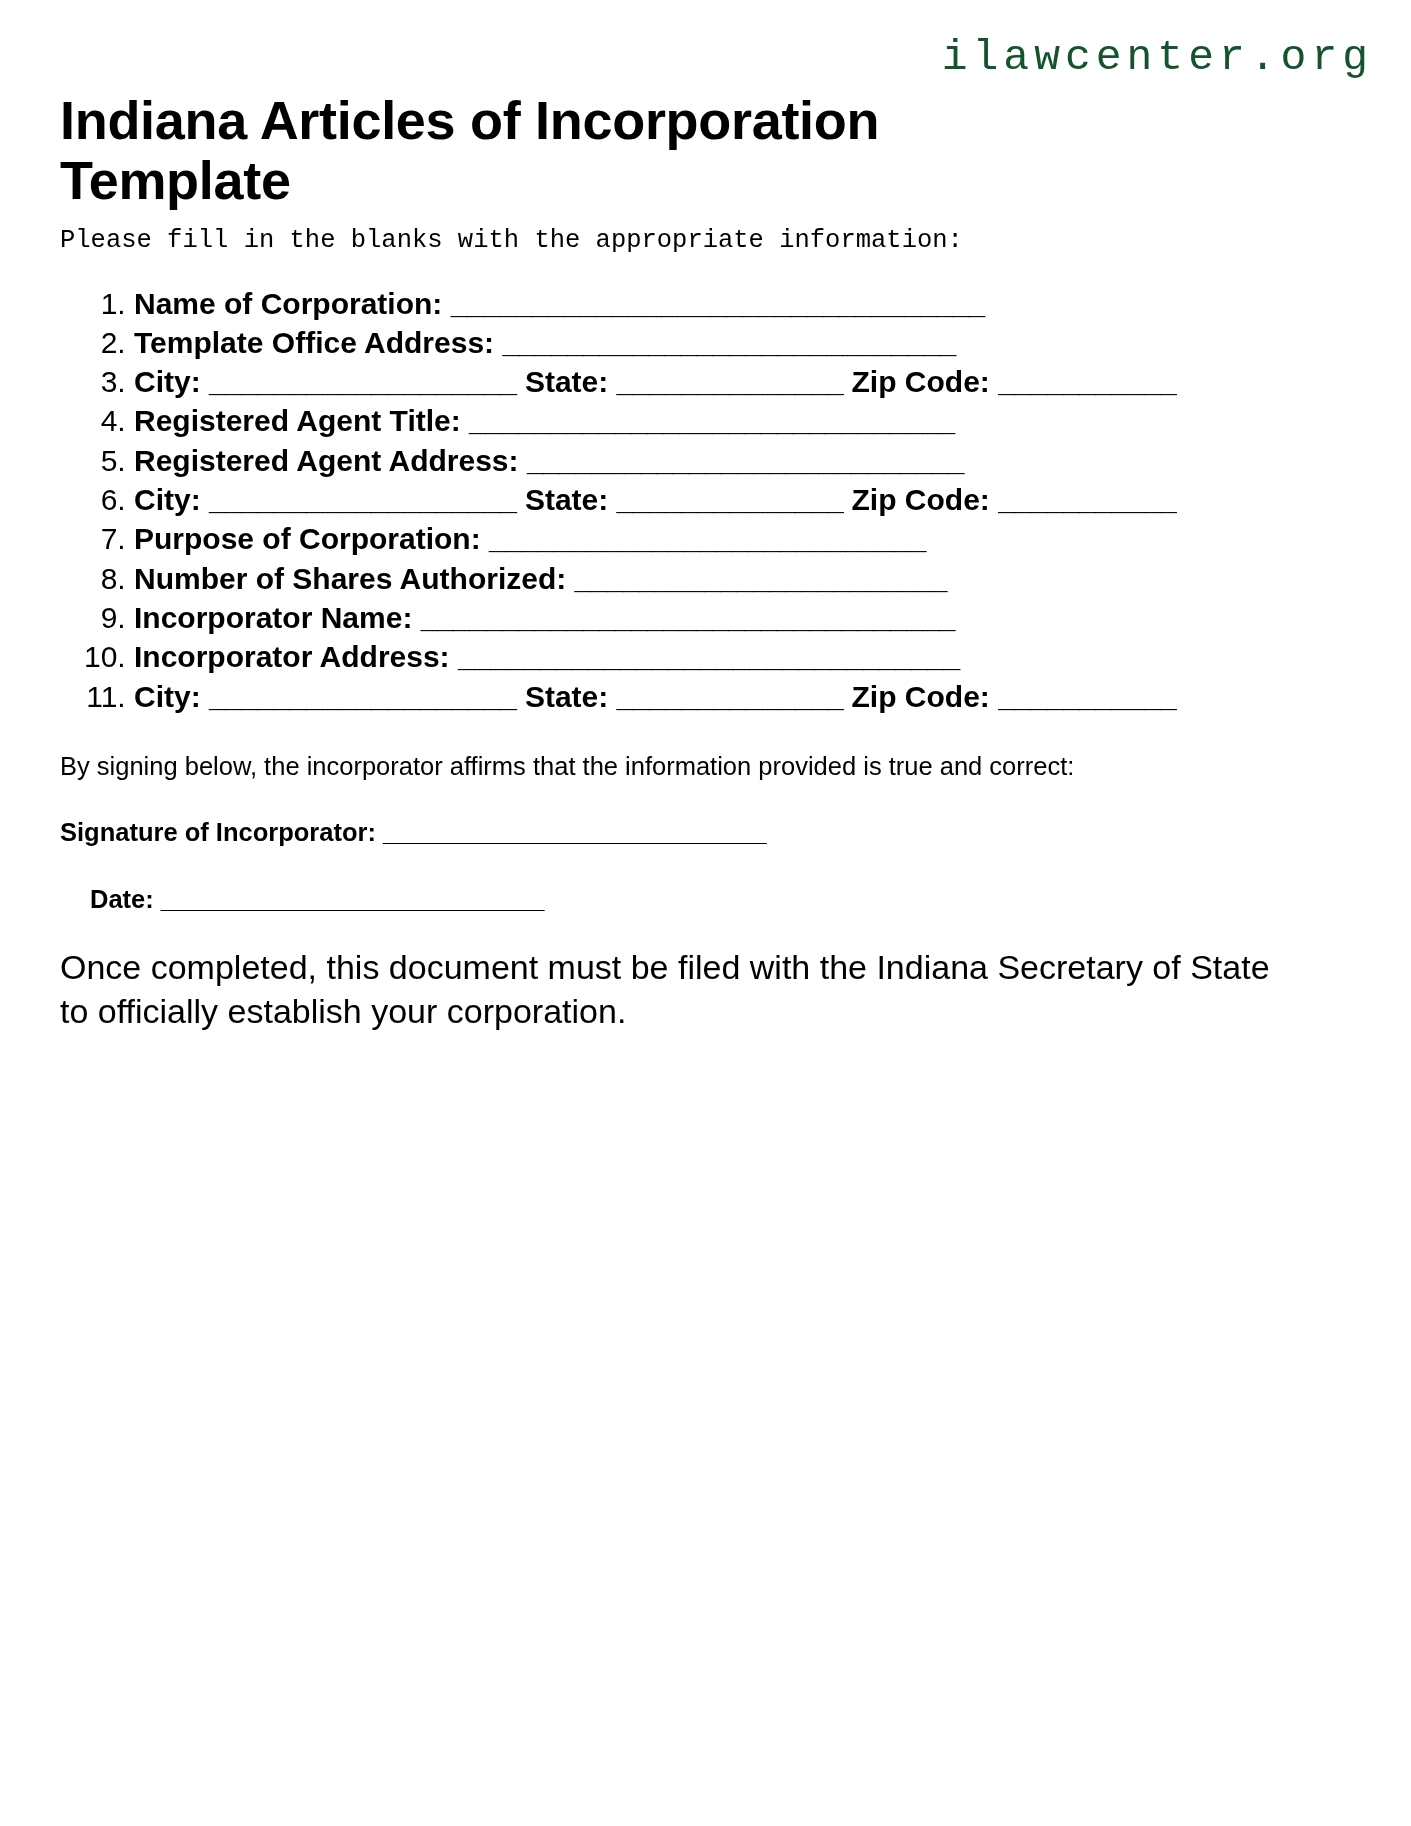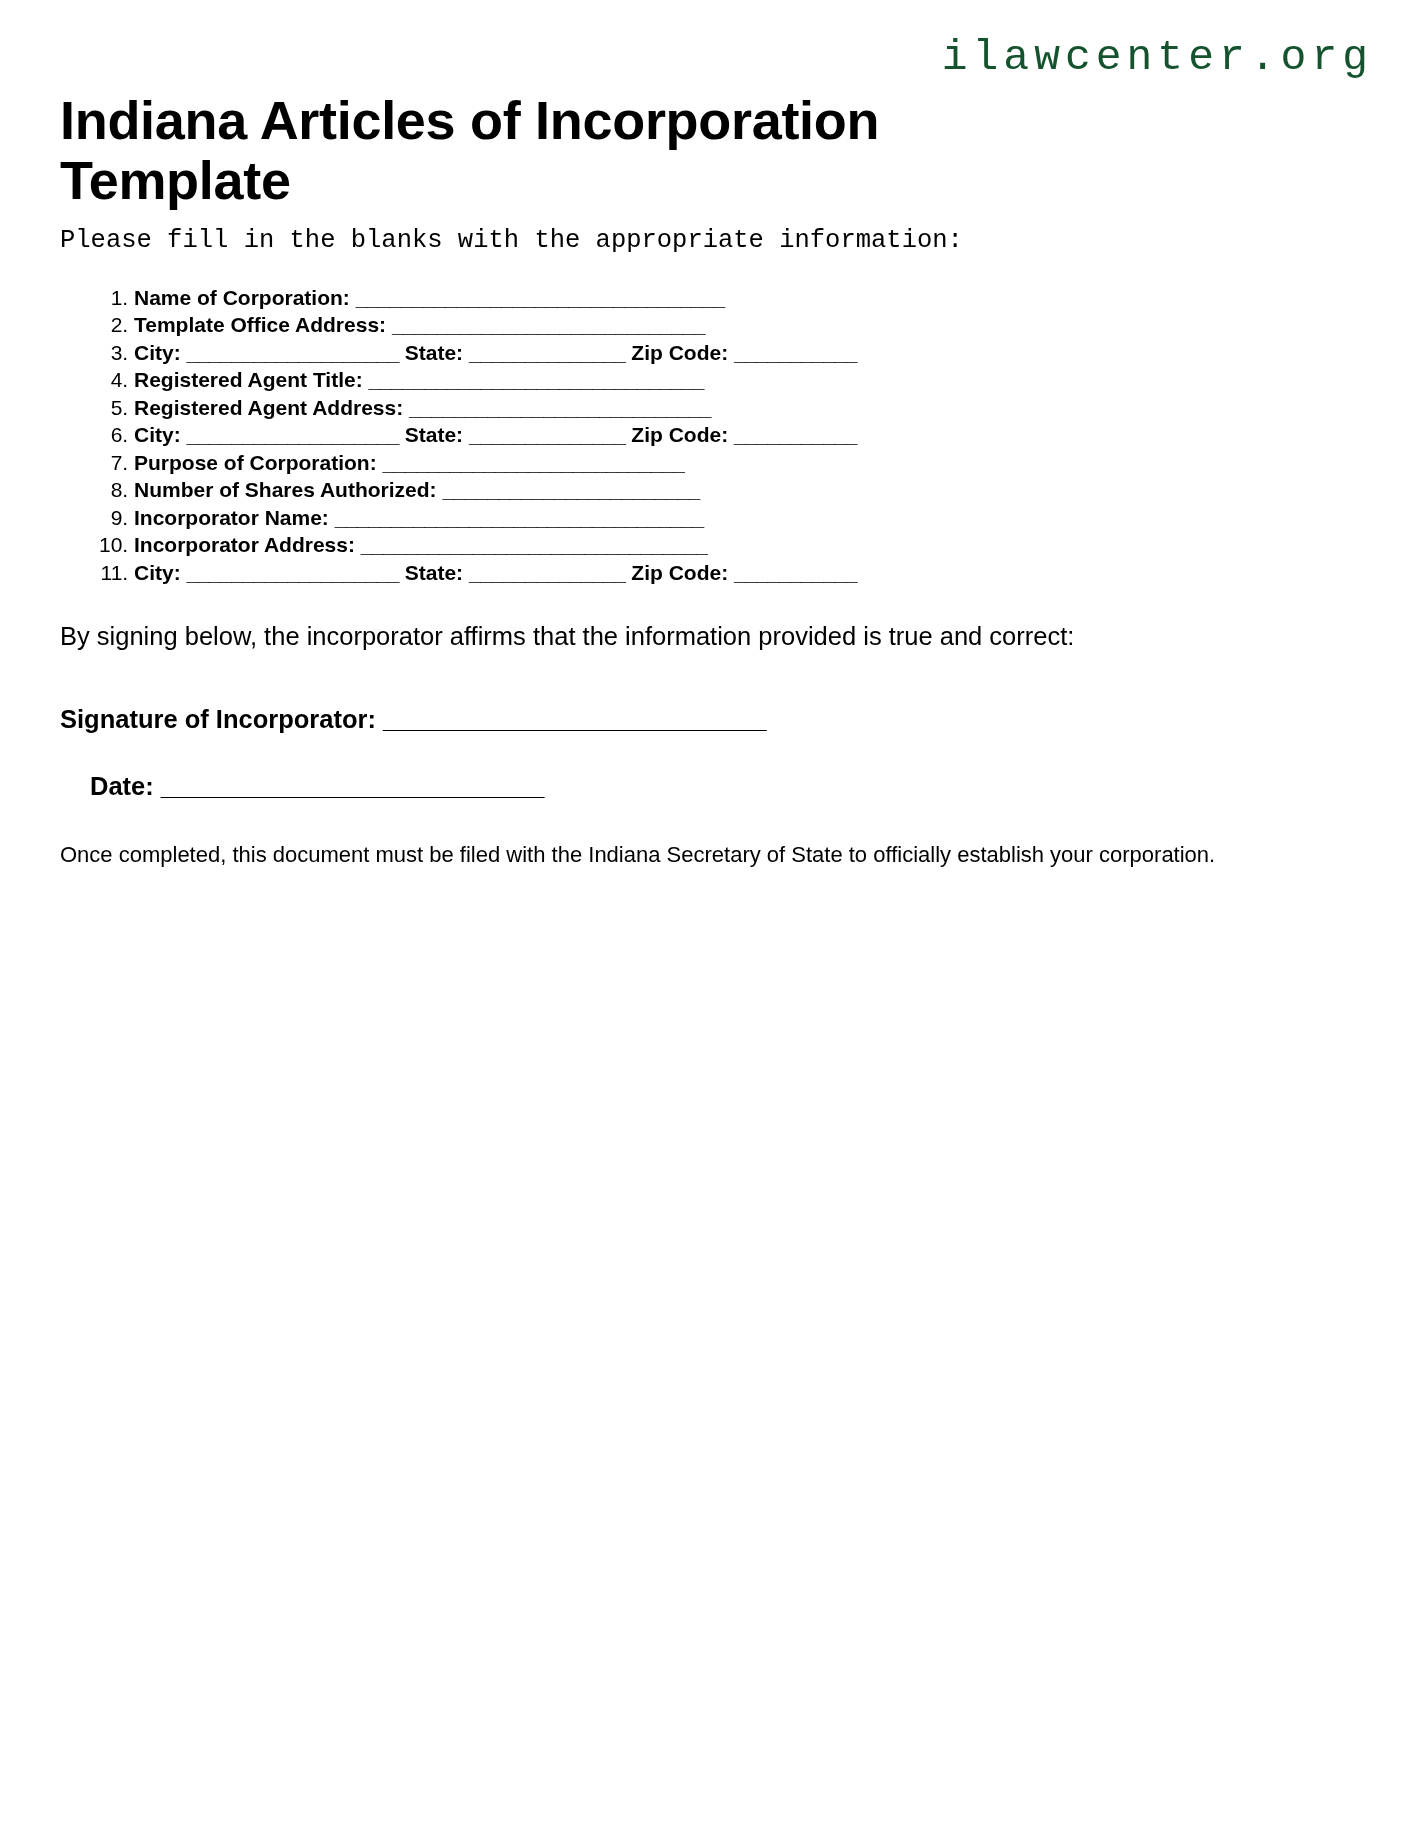--- a/index.html
+++ b/index.html
@@ -53,51 +53,51 @@
     max-width: 1230px;
   }
   p.para.tight {
     margin-top: 14px;
     font-family: Liberation Mono, monospace;
   }
   ol.fields {
     list-style: decimal;
     margin: 26px 0 4px 0;
     padding-left: 74px;
-    font-size: 21px;
+    font-size: 30px;
   }
   ol.fields > li {
     line-height: 1.31;
     margin: 0;
     padding: 0;
     white-space: nowrap;
   }
   ol.fields > li::marker {
     font-weight: normal;
   }
   .lbl {
     font-weight: bold;
   }
   .blank {
     font-weight: bold;
     letter-spacing: -0.5px;
   }
   .sig-block {
-    margin-top: 52px;
+    margin-top: 36px;
     font-size: 25.5px;
     font-weight: bold;
     white-space: nowrap;
   }
   .sig-block.date {
     margin-top: 38px;
     margin-left: 30px;
   }
   .closing {
-    margin-top: 40px;
-    font-size: 22px;
+    margin-top: 32px;
+    font-size: 34px;
     line-height: 1.28;
     max-width: 1230px;
   }
 </style>
 </head>
 <body>
 
 <div class="page">
 
   <div class="watermark">ilawcenter.org</div>

